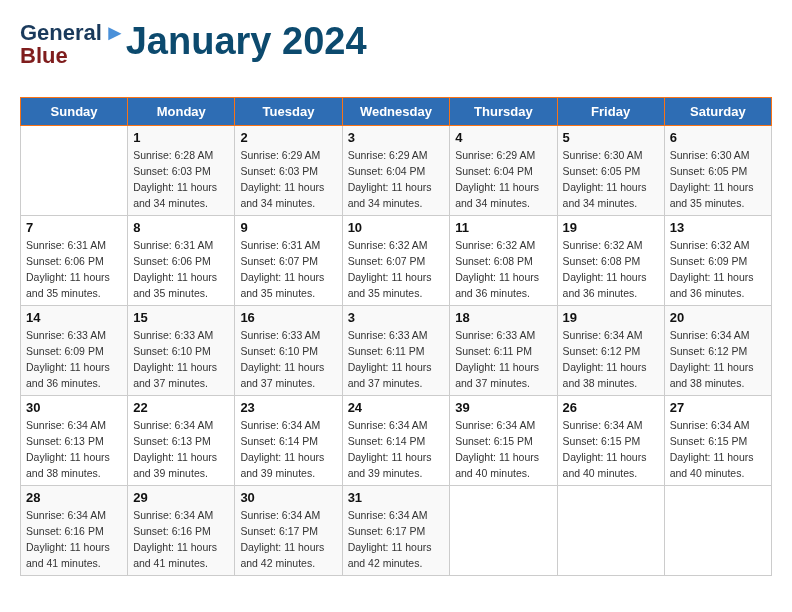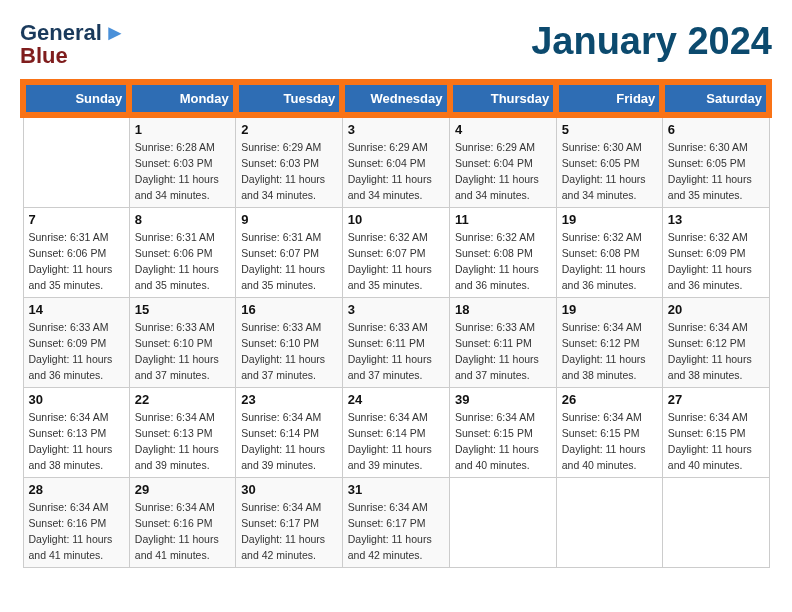--- a/index.html
+++ b/index.html
@@ -5,23 +5,22 @@
     * { margin: 0; padding: 0; box-sizing: border-box; }
     body {
       font-family: Arial, sans-serif;
       background: #fff;
       width: 792px;
       min-height: 612px;
       padding: 20px;
     }
     .header-section {
       display: flex;
-      justify-content: space-between;
       align-items: flex-start;
-      margin-bottom: 10px;
+      margin-bottom: 28px;
     }
     .logo {
       display: flex;
       flex-direction: column;
       align-items: flex-start;
     }
     .title-section {
       text-align: right;
     }
     .calendar-title {
@@ -35,24 +34,24 @@
     }
     table {
       width: 100%;
       border-collapse: collapse;
       font-size: 11px;
     }
     thead tr th {
       background-color: #2e6db4;
       color: #fff;
       padding: 6px 4px;
-      text-align: right;
+      text-align: center;
       font-size: 13px;
       font-weight: bold;
-      border: 6px solid #f97316;
+      border: 1px solid #f97316;
     }
     tbody tr td {
       border: 1px solid #ccc;
       vertical-align: top;
       padding: 4px 5px;
       height: 90px;
       width: 108px;
       background: #fff;
     }
     tbody tr:nth-child(odd) td {

